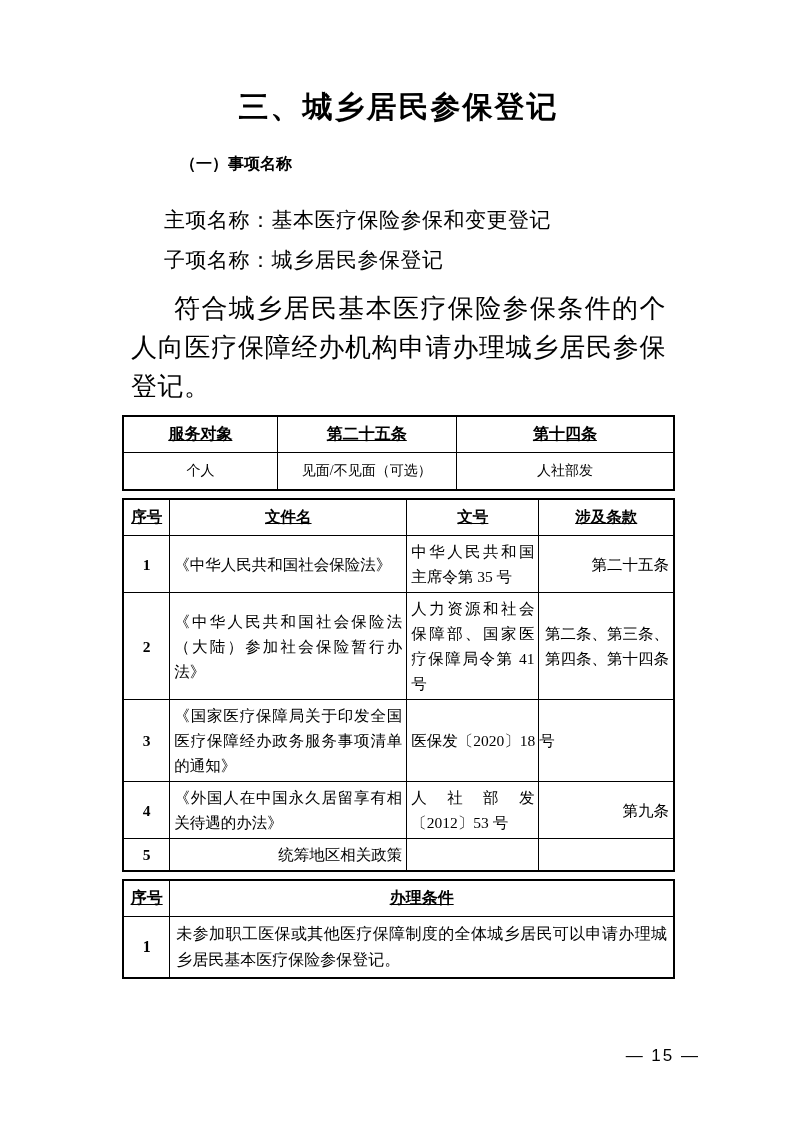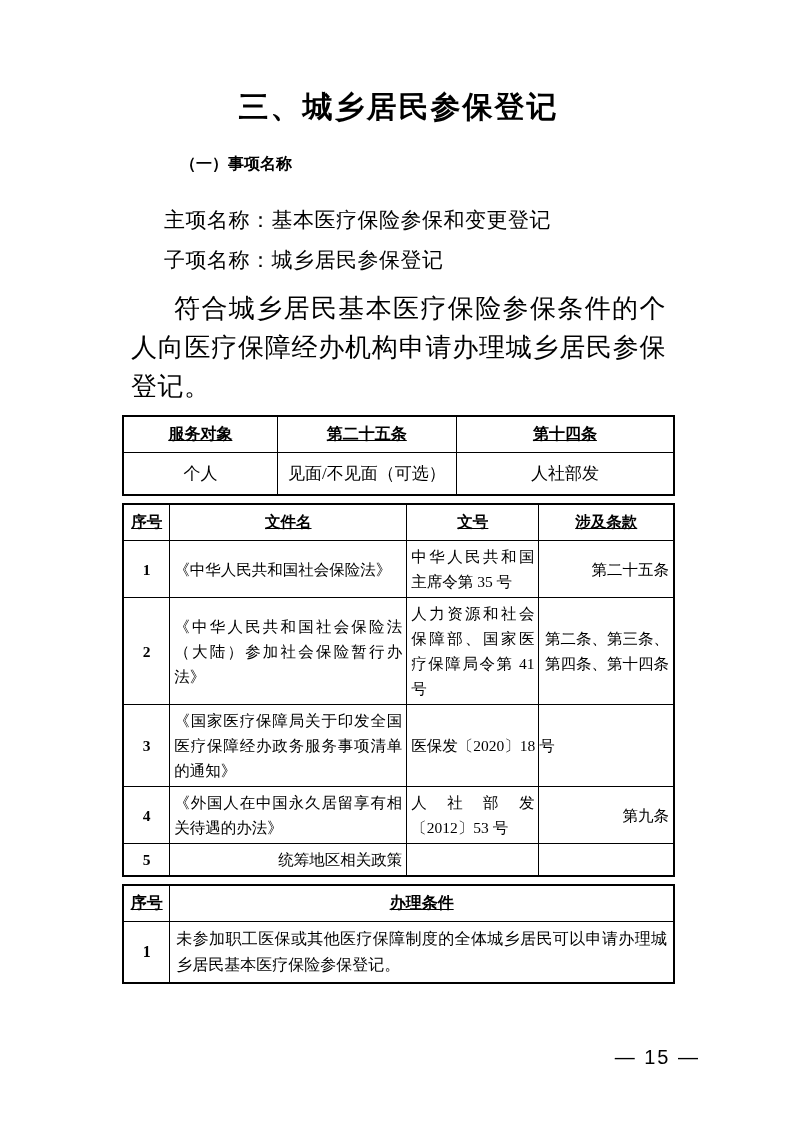--- a/index.html
+++ b/index.html
@@ -66,21 +66,21 @@
   }
   th {
     font-size: 16px;
     font-weight: bold;
     text-align: center;
     padding: 7px 4px;
     text-decoration: underline;
   }
   
   .attr-table td {
-    font-size: 17px;
+    font-size: 14px;
     text-align: center;
     padding: 9px 0;
   }
   
   .basis-table th { font-size: 15.5px; }
   .basis-table td {
     font-size: 15.5px;
     line-height: 25px;
     padding: 3px 4px;
     text-align: justify;
@@ -100,21 +100,21 @@
     line-height: 26px;
     padding: 4px 6px;
     text-align: justify;
     text-justify: inter-ideograph;
   }
   .page-number {
     position: absolute;
     top: 1046px;
     right: 93px;
     font-family: "Liberation Sans", sans-serif;
-    font-size: 20px;
+    font-size: 17px;
     letter-spacing: 2px;
   }
 </style>
 </head>
 <body>
 
 <div class="page">
   <div class="content">
 
     <h1 class="doc-title">三、城乡居民参保登记</h1>

